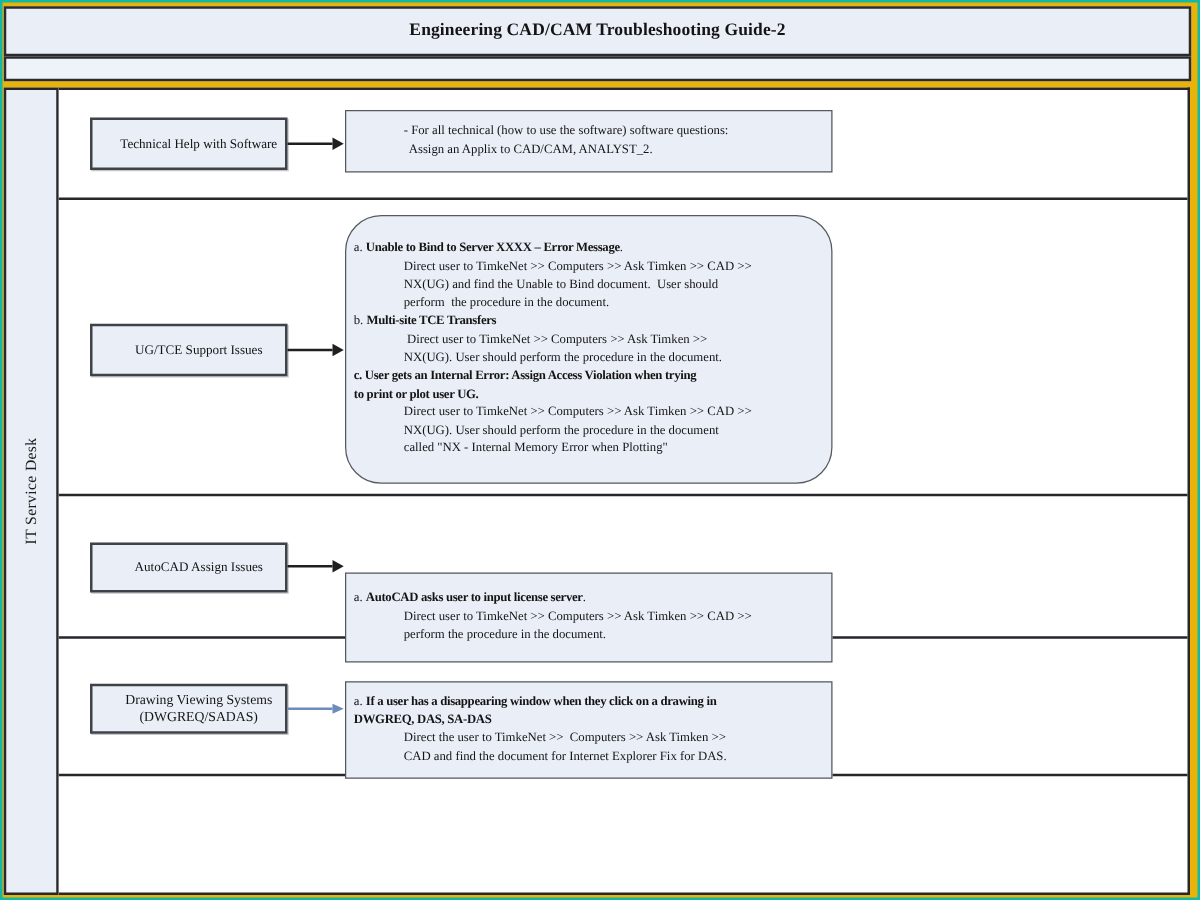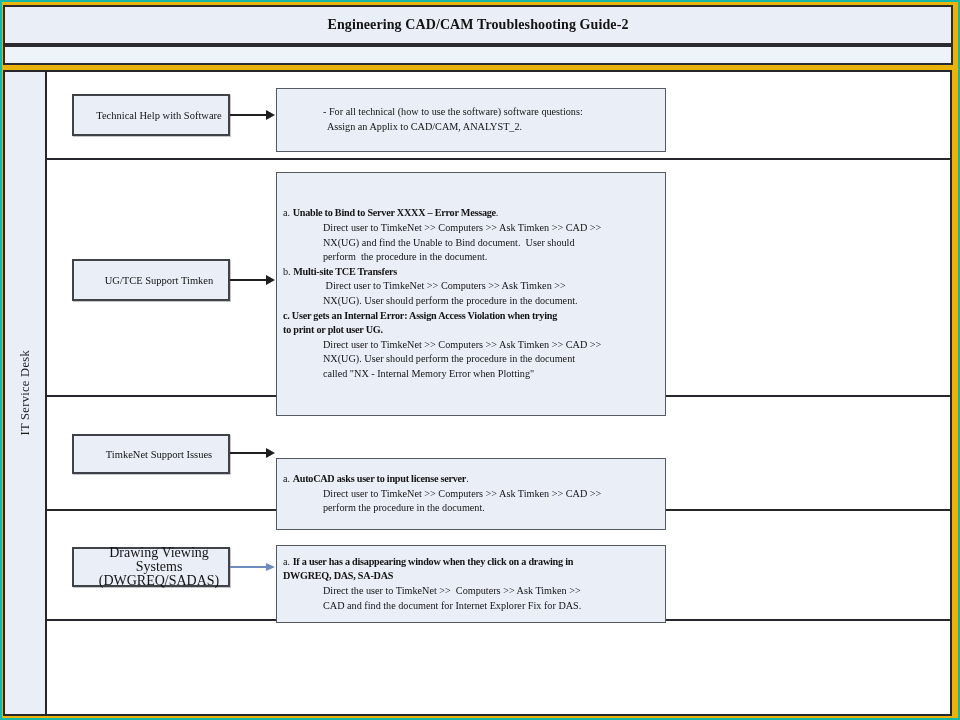--- a/index.html
+++ b/index.html
@@ -22,26 +22,26 @@
   .rows{flex:1;display:flex;flex-direction:column;border:2px solid var(--line);border-left:none;
         background:#fff;box-sizing:border-box;}
   .row{position:relative;border-bottom:2px solid var(--line);box-sizing:border-box;}
   .row.r1{height:88px;} .row.r2{height:237px;} .row.r3{height:114px;} .row.r4{height:110px;}
   .row.r5{flex:1;border-bottom:none;}
   .task-box{position:absolute;left:25px;width:158px;background:var(--panel);
         border:2px solid var(--boxborder);display:flex;align-items:center;justify-content:center;
         text-align:center;font-size:10.5px;line-height:13px;white-space:pre-line;
         box-sizing:border-box;box-shadow:1px 1px 0 rgba(90,95,105,0.35);padding-left:16px;}
   .r1 .task-box{top:22px;height:42px;} .r2 .task-box{top:99px;height:42px;}
-  .r3 .task-box{top:37px;height:40px;} .r4 .task-box{top:36px;height:40px;font-size:14px;line-height:14px;}
+  .r3 .task-box{top:37px;height:40px;} .r4 .task-box{top:36px;height:40px;font-size:11px;line-height:14px;}
   .note-box{position:absolute;left:229px;width:390px;background:var(--panel);
         border:1.5px solid var(--noteborder);box-sizing:border-box;
         display:flex;flex-direction:column;justify-content:center;
         font-size:10.2px;line-height:14.6px;padding:0 3px 0 6px;overflow:hidden;}
-  .r1 .note-box{top:16px;height:64px;padding-left:46px;} .r2 .note-box{top:12px;height:244px;}
+  .r1 .note-box{top:16px;height:50px;padding-left:46px;} .r2 .note-box{top:12px;height:215px;border-radius:29px;}
   .r3 .note-box{top:21px;height:72px;margin-top:40px;} .r4 .note-box{top:18px;height:78px;margin-top:16px;}
   .line{white-space:pre-wrap;}
   .line.i1{padding-left:4px;} .line.i2{padding-left:40px;}
   .line .b{font-weight:bold;letter-spacing:-0.25px;}
   .arrow{position:absolute;left:183px;width:36px;height:2px;background:var(--arrow);}
   .arrow::after{content:'';position:absolute;right:-9px;top:-4px;width:0;height:0;
         border-left:9px solid var(--arrow);border-top:5px solid transparent;border-bottom:5px solid transparent;}
   .r1 .arrow{top:42px;} .r2 .arrow{top:119px;} .r3 .arrow{top:55px;}
   .r4 .arrow{top:55px;height:1.5px;background:var(--arrowblue);}
   .r4 .arrow::after{border-left-color:var(--arrowblue);border-top-width:4px;border-bottom-width:4px;top:-3.5px;}
@@ -68,40 +68,40 @@
       <div class="row r1">
         <div class="task-box">Technical Help with Software</div>
         <div class="arrow"></div>
         <div class="note-box">
             <div class="line i0"><span>- For all technical (how to use the software) software questions:</span></div>
             <div class="line i1"><span>Assign an Applix to CAD/CAM, ANALYST_2.</span></div>
           </div>
       </div>
 
       <div class="row r2">
-        <div class="task-box">UG/TCE Support Timken</div>
+        <div class="task-box">UG/TCE Support Issues</div>
         <div class="arrow"></div>
         <div class="note-box">
             <div class="line i0"><span>a. </span><span class="b">Unable to Bind to Server XXXX – Error Message</span><span>.</span></div>
             <div class="line i2"><span>Direct user to TimkeNet &gt;&gt; Computers &gt;&gt; Ask Timken &gt;&gt; CAD &gt;&gt;</span></div>
             <div class="line i2"><span>NX(UG) and find the Unable to Bind document.  User should</span></div>
             <div class="line i2"><span>perform  the procedure in the document.</span></div>
             <div class="line i0"><span>b. </span><span class="b">Multi-site TCE Transfers</span></div>
             <div class="line i2"><span> Direct user to TimkeNet &gt;&gt; Computers &gt;&gt; Ask Timken &gt;&gt;</span></div>
             <div class="line i2"><span>NX(UG). User should perform the procedure in the document.</span></div>
             <div class="line i0"><span class="b">c. User gets an Internal Error: Assign Access Violation when trying</span></div>
             <div class="line i0"><span class="b">to print or plot user UG.</span></div>
             <div class="line i2"><span>Direct user to TimkeNet &gt;&gt; Computers &gt;&gt; Ask Timken &gt;&gt; CAD &gt;&gt;</span></div>
             <div class="line i2"><span>NX(UG). User should perform the procedure in the document</span></div>
             <div class="line i2"><span>called "NX - Internal Memory Error when Plotting"</span></div>
           </div>
       </div>
 
       <div class="row r3">
-        <div class="task-box">TimkeNet Support Issues</div>
+        <div class="task-box">AutoCAD Assign Issues</div>
         <div class="arrow"></div>
         <div class="note-box">
             <div class="line i0"><span>a. </span><span class="b">AutoCAD asks user to input license server</span><span>.</span></div>
             <div class="line i2"><span>Direct user to TimkeNet &gt;&gt; Computers &gt;&gt; Ask Timken &gt;&gt; CAD &gt;&gt;</span></div>
             <div class="line i2"><span>perform the procedure in the document.</span></div>
           </div>
       </div>
 
       <div class="row r4">
         <div class="task-box">Drawing Viewing Systems

